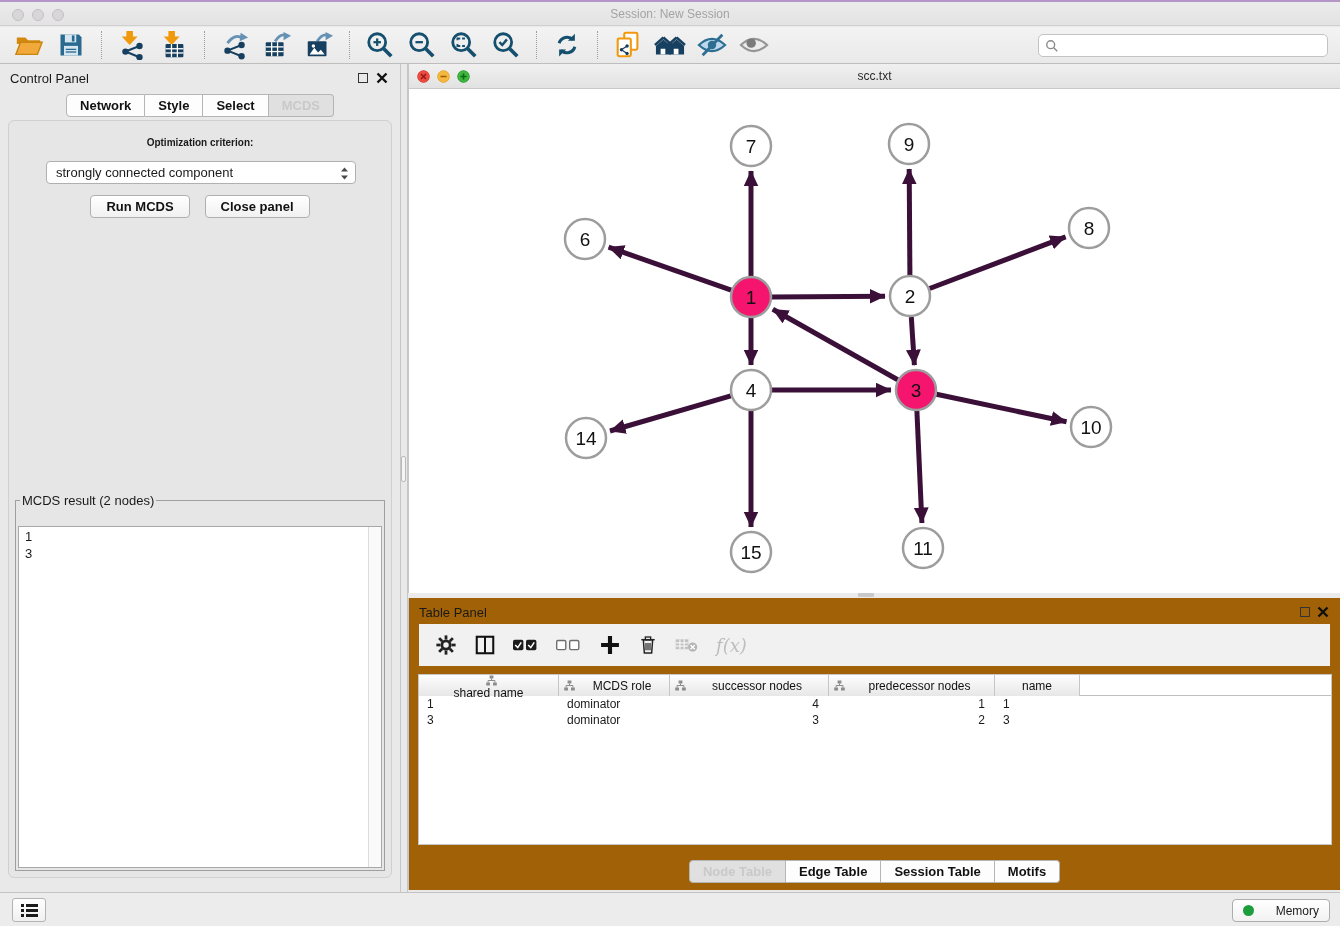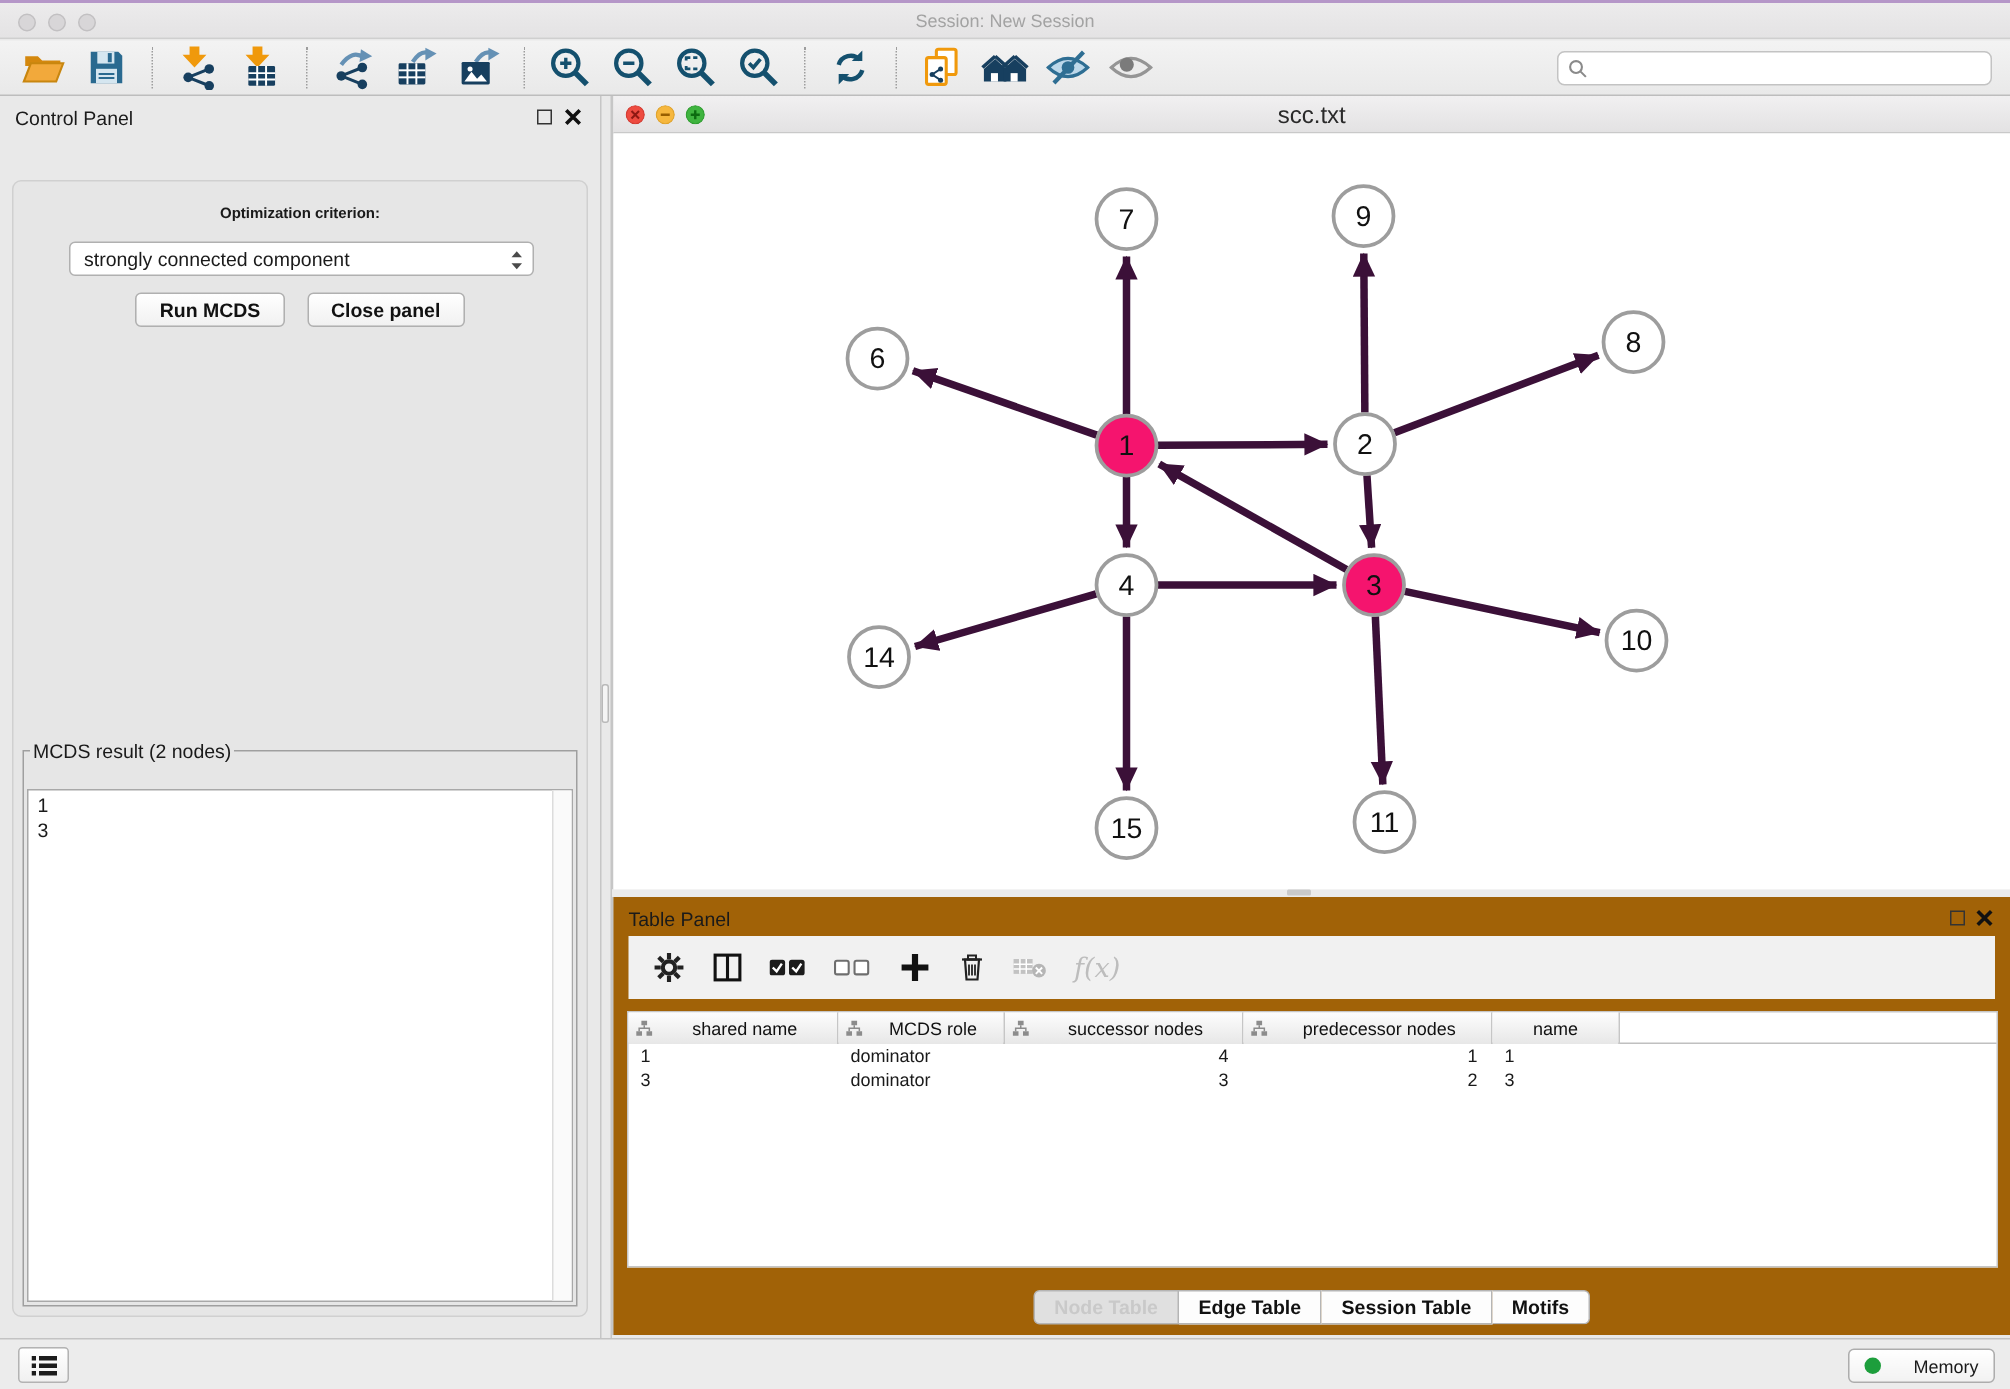--- a/index.html
+++ b/index.html
@@ -59,21 +59,21 @@
   #v-splitter-handle { position:absolute; left:0; top:392px; width:5px; height:26px;
     background:#f5f5f5; border:1px solid #b9b9b9; border-radius:2px; }
   #h-splitter { position:absolute; left:408px; top:593px; width:932px; height:5px; background:#ebebeb; }
   #h-splitter-handle { position:absolute; left:450px; top:0; width:16px; height:4px; background:#c9c9c9; border-radius:1px; }
 
   
   #network-window { position:absolute; left:408px; top:64px; width:932px; height:529px;
     background:#fff; border-left:1px solid #c6c6c6; }
   #nw-titlebar { position:relative; height:25px; background:linear-gradient(#f1f0f1,#e3e2e3); border-bottom:1px solid #c9c9c9; }
   .nw-light { position:absolute; top:6px; width:13px; height:13px; border-radius:50%; }
-  #nw-title { position:absolute; left:0; right:0; top:5px; text-align:center; font-size:16px; color:#2a2a2a; }
+  #nw-title { position:absolute; left:0; right:0; top:5px; text-align:center; font-size:12px; color:#2a2a2a; }
   #graph-canvas { position:absolute; left:0; top:25px; width:932px; height:504px; background:#fff; }
 
   
   #table-panel { position:absolute; left:408px; top:598px; width:932px; height:292px;
     background:#a16207; border-left:1px solid #c6c6c6; }
   #tp-toolbar { position:absolute; left:10px; right:10px; top:26px; height:42px; background:#f1f1f1;
     display:flex; align-items:center; gap:17px; padding-left:16px; }
   .tpt-icon { display:flex; align-items:center; justify-content:center; height:30px; }
   #fx-icon { font-family:"DejaVu Serif", serif; font-style:italic; font-size:18px; color:#bdbdbd; }
   #node-table { position:absolute; left:9px; right:8px; top:76px; height:171px; background:#fff; border:1px solid #c6c6c6; }
@@ -257,20 +257,26 @@
 </div>
 
 <div id="control-panel">
   <div class="panel-header">
     <span class="panel-title">Control Panel</span>
     <span class="ph-float" style="right:32px"></span>
     <svg class="ph-close" style="right:12px" viewBox="0 0 12 12">
         <path d="M1.5 1.5 L10.5 10.5 M10.5 1.5 L1.5 10.5" stroke="#111" stroke-width="2.4"></path>
       </svg>
   </div>
+  <div id="cp-tabs">
+      <div class="tab">Network</div>
+      <div class="tab">Style</div>
+      <div class="tab">Select</div>
+      <div class="tab active">MCDS</div>
+    </div>
   <div id="cp-box">
     <div id="opt-label">Optimization criterion:</div>
     <div id="cp-buttons">
       <button class="aqua-btn">Run MCDS</button>
       <button class="aqua-btn">Close panel</button>
     </div>
     <div id="criterion-select">
       <span>strongly connected component</span>
       <svg id="criterion-stepper" width="11" height="15" viewBox="0 0 11 15">
           <path d="M2 5.5 L5.5 1.5 L9 5.5z" fill="#4a4a4a"></path>
@@ -453,21 +459,21 @@
           <line x1="7" y1="4" x2="7" y2="18" stroke="#fff" stroke-width="1.4"></line>
           <line x1="13" y1="4" x2="13" y2="18" stroke="#fff" stroke-width="1.4"></line>
           <circle cx="25" cy="15" r="6.5" fill="#b5b5b5"></circle>
           <path d="M22 12 l6 6 M28 12 l-6 6" stroke="#fff" stroke-width="1.8"></path>
         </svg>
     </span>
     <span class="tpt-icon" id="fx-icon">f(x)</span>
   </div>
   <div id="node-table">
     <div id="nt-head">
-        <div class="nt-th" style="width: 140px;">
+        <div class="nt-th" style="width: 140px; flex-direction: column;">
           <span class="tree-icon">
             <svg width="11" height="11" viewBox="0 0 11 11">
               <rect x="3.6" y="0.5" width="3.8" height="3" fill="#8c8c8c"></rect>
               <rect x="0.2" y="7.5" width="3.8" height="3" fill="#8c8c8c"></rect>
               <rect x="7" y="7.5" width="3.8" height="3" fill="#8c8c8c"></rect>
               <path d="M5.5 3.5 v2 M2.1 7.5 V5.5 H8.9 V7.5" stroke="#8c8c8c" fill="none"></path>
             </svg>
           </span>
           <span class="th-label">shared name</span>
         </div>

